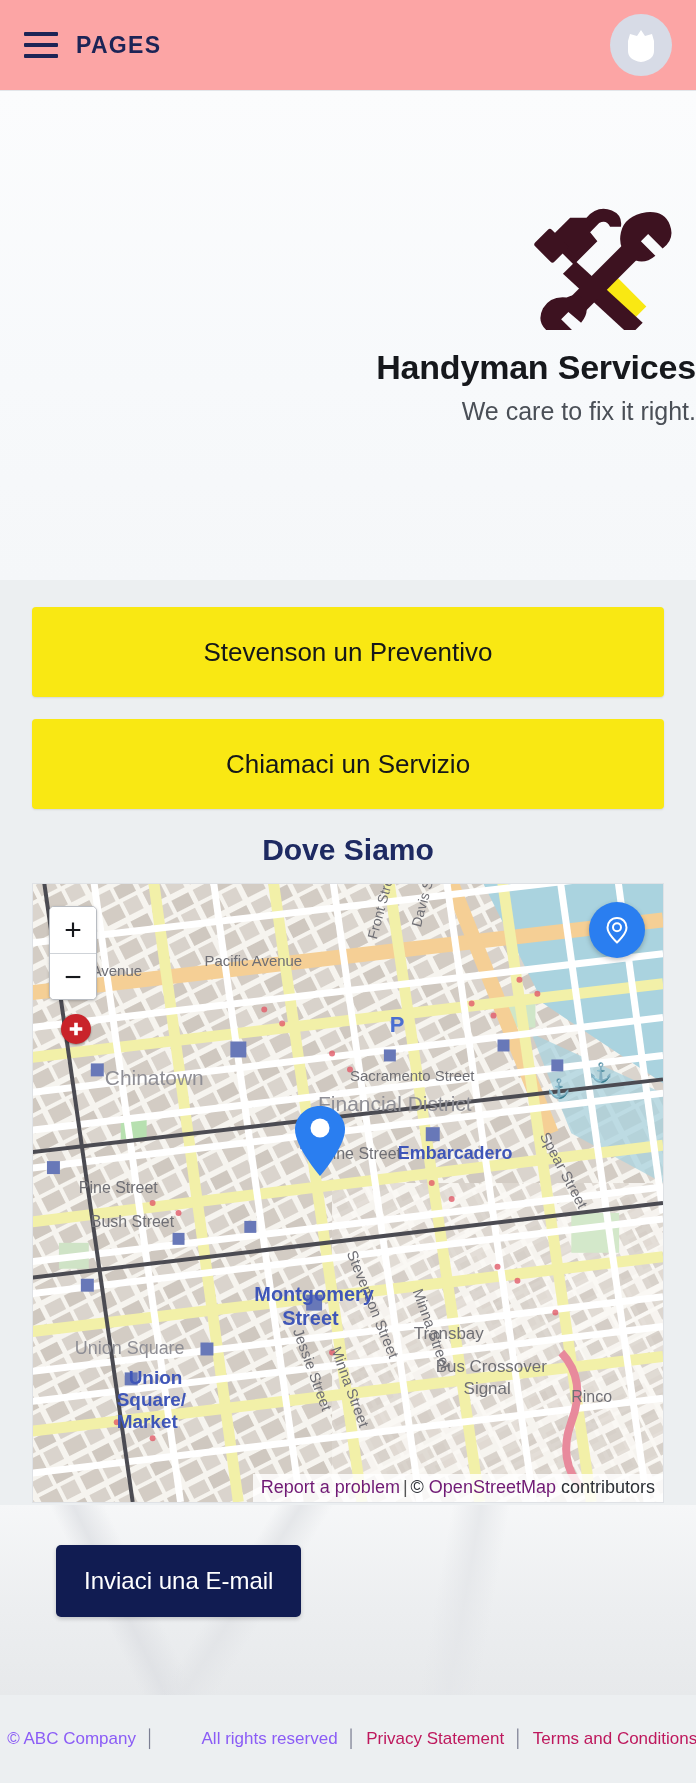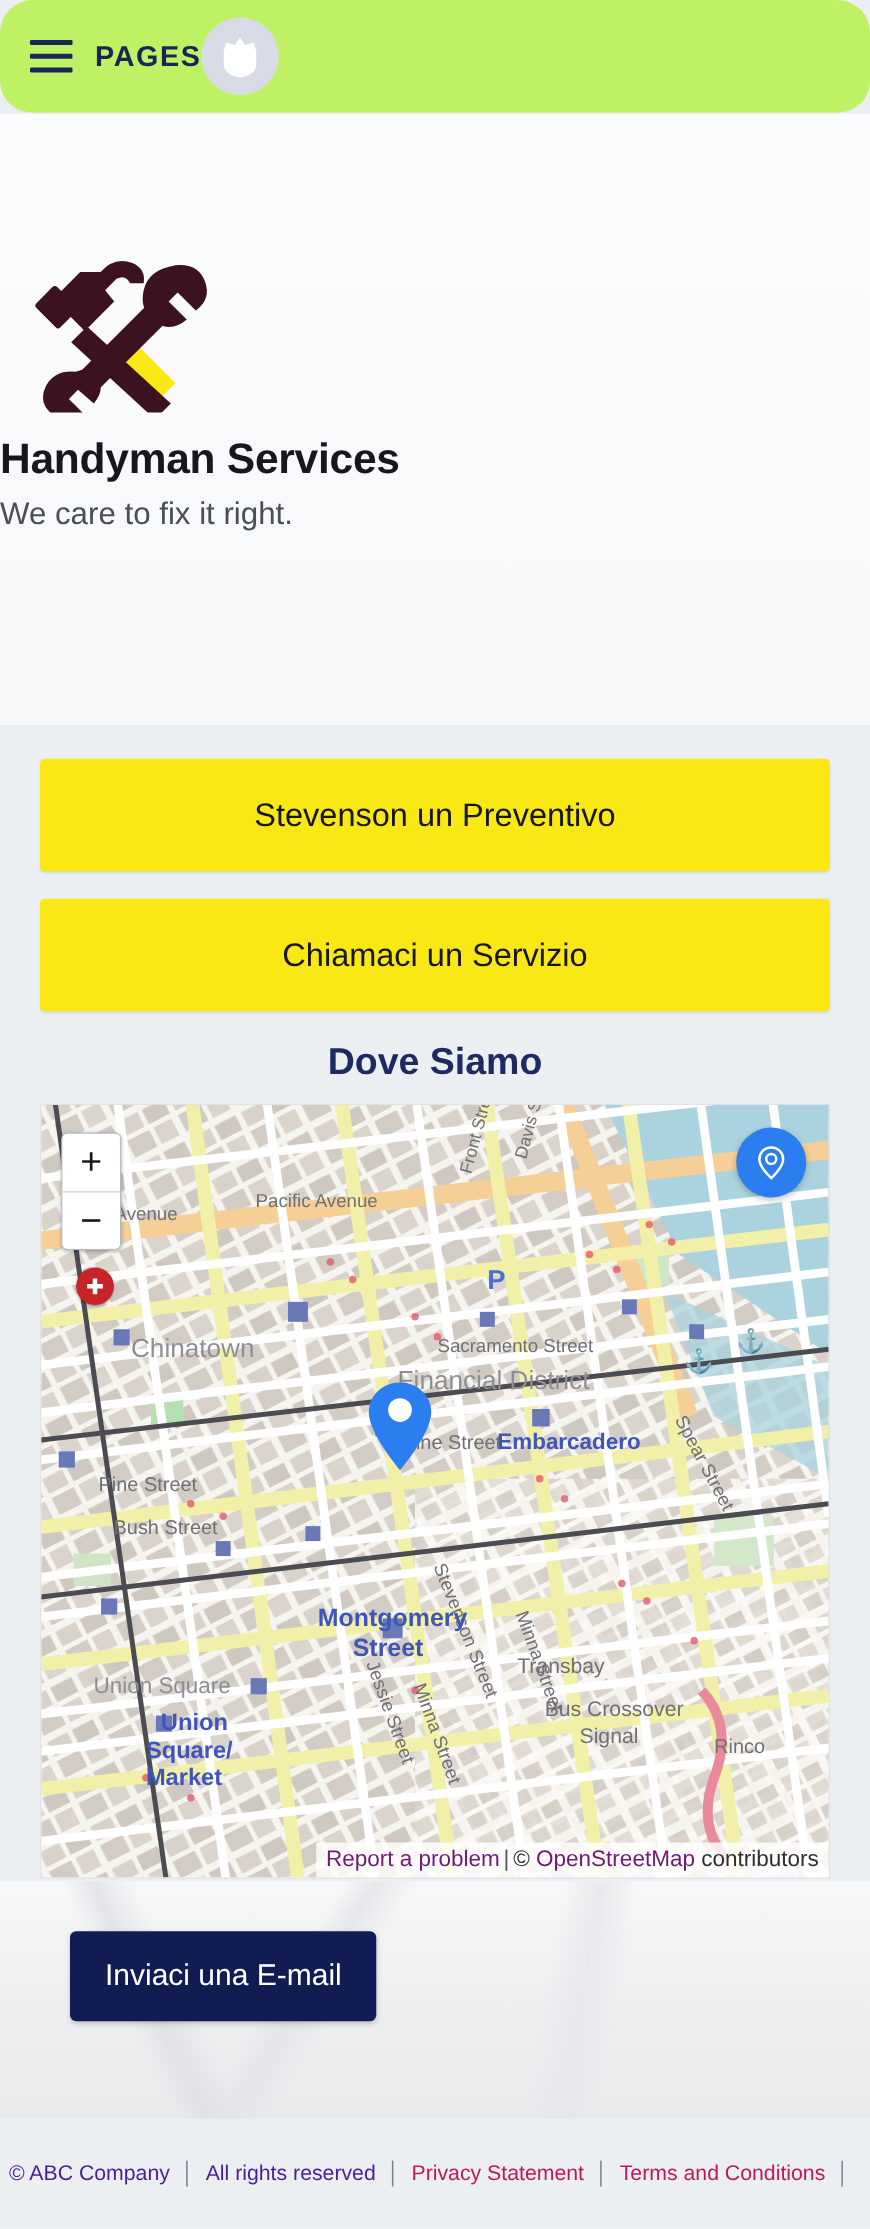--- a/index.html
+++ b/index.html
@@ -8,44 +8,43 @@
     height: 1783px;
     font-family: "Liberation Sans", sans-serif;
     background: #ffffff;
     overflow: hidden;
   }
   .page { position: relative; width: 696px; height: 1783px; background: #eceff1; }
 
   
   .header {
     position: absolute; top: 0; left: 0; width: 696px; height: 91px;
-    background: #bef264; border-bottom: 1px solid #e3e6ea;
-    display: flex; align-items: center; 
+    background: #fca5a5; border-bottom: 1px solid #e3e6ea;
+    display: flex; align-items: center; justify-content: space-between;
     padding: 0 24px;
-    border-radius: 26px;
   }
   .header-left { display: flex; align-items: center; gap: 18px; }
   .hamburger { width: 34px; height: 26px; display: flex; flex-direction: column;
     justify-content: space-between; cursor: pointer; }
   .hamburger span { display: block; height: 4px; width: 100%; background: #1c2456; border-radius: 1px; }
   .pages-label {
     font-size: 23px; font-weight: bold; color: #1c2456;
     letter-spacing: 1.3px; font-family: "Liberation Sans", sans-serif;
   }
   .avatar {
     width: 62px; height: 62px; border-radius: 50%;
     background: #d7dbe6; display: flex; align-items: center; justify-content: center;
   }
   .avatar svg { width: 40px; height: 40px; display: block; }
 
   
   .hero {
     position: absolute; top: 91px; left: 0; width: 696px; height: 489px;
     background: linear-gradient(180deg, #fbfcfd 0%, #f7f9fb 60%, #f5f7f9 100%);
-    display: flex; flex-direction: column; align-items: flex-start; justify-content: center;
+    display: flex; flex-direction: column; align-items: flex-end; justify-content: center;
     padding-bottom: 60px;
   }
   .logo-wrap { width: 190px; height: 145px; margin-bottom: 18px; }
   .logo-wrap svg { width: 100%; height: 100%; display: block; }
   .hero-title {
     font-size: 34px; font-weight: bold; color: #16181c; letter-spacing: -0.2px;
     margin-bottom: 10px;
   }
   .hero-sub { font-size: 25px; color: #4a4f57; font-weight: normal; }
 
@@ -140,21 +139,21 @@
     box-shadow: 0 2px 4px rgba(0,0,0,0.18);
   }
 
   
   .footer {
     position: absolute; bottom: 0; left: 0; width: 696px; height: 88px;
     background: #eceff1; display: flex; align-items: center; justify-content: center;
     font-size: 17px; color: #1c2456;
   }
   .footer .row { display: flex; align-items: center; white-space: nowrap; }
-  .footer .txt { color: #4c1d95; }
+  .footer .txt { color: #8b5cf6; margin-left: 37px; }
   .footer a { color: #be185d; text-decoration: none; cursor: pointer; }
   .footer .bar { color: #7c7f93; margin: 0 9px; }
 </style>
 </head>
 <body>
 
 <div class="page">
 
   <div class="header">
     <div class="header-left">

